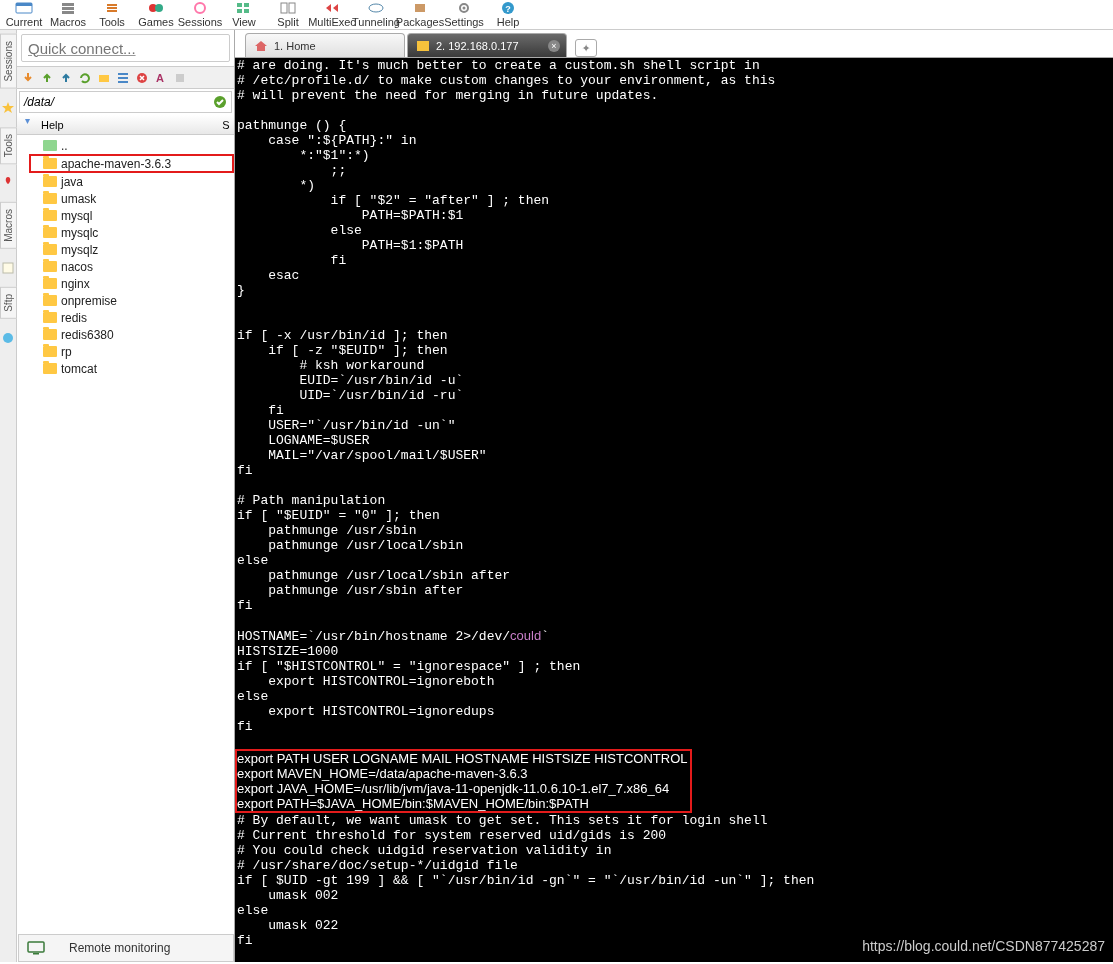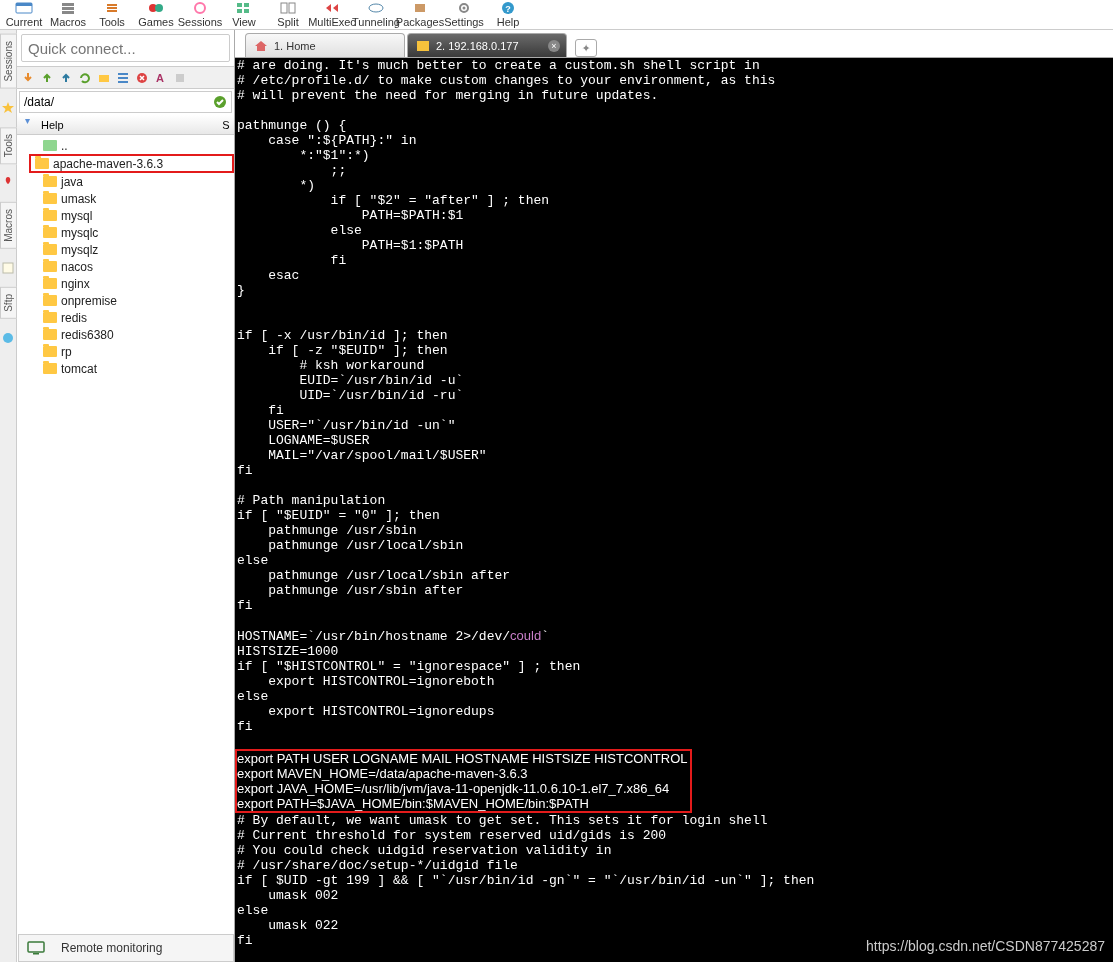--- a/index.html
+++ b/index.html
@@ -6,48 +6,48 @@
 body { background: #fff; font-size: 11px; width: 1113px; height: 964px; overflow: hidden; position: relative; }
 .toolbar { height: 30px; display: flex; align-items: center; padding: 0 2px; border-bottom: 1px solid #ccc; }
 .toolbar-item { display: flex; flex-direction: column; align-items: center; width: 44px; cursor: pointer; font-size: 11px; color: #333; }
 .toolbar-icon { width: 18px; height: 14px; margin-bottom: 1px; display: flex; align-items: center; justify-content: center; }
 .main { display: flex; height: 932px; }
 .left-rail { width: 17px; background: #eee; border-right: 1px solid #ccc; display: flex; flex-direction: column; align-items: center; padding-top: 4px; gap: 12px; }
 .rail-tab { writing-mode: vertical-rl; transform: rotate(180deg); font-size: 10px; color: #555; padding: 6px 2px; border: 1px solid #ccc; background: #f5f5f5; cursor: pointer; }
 .rail-icon { width: 14px; height: 14px; }
 .left-panel { width: 218px; display: flex; flex-direction: column; border-right: 1px solid #aaa; }
 .quick-connect { padding: 4px; border-bottom: 1px solid #ccc; }
-.quick-connect input { width: 100%; height: 28px; font-size: 15px; color: #999; border: 1px solid #ccc; padding: 2px 6px; border-radius: 2px; }
+.quick-connect input { width: 100%; height: 28px; font-size: 15px; color: #999; border: 1px solid #ccc; padding: 2px 6px; border-radius: 2px; text-decoration: underline; }
 .sftp-toolbar { height: 22px; background: #f0f0f0; border-bottom: 1px solid #ccc; display: flex; align-items: center; padding: 0 3px; gap: 3px; }
 .sftp-btn { width: 16px; height: 16px; cursor: pointer; display:flex; align-items:center; justify-content:center; }
 .path-bar { height: 22px; border: 1px solid #ccc; margin: 2px; display: flex; align-items: center; padding: 0 4px; background:#fff; }
-.path-bar-text { flex: 1; font-size: 12px; }
+.path-bar-text { flex: 1; font-size: 12px; font-style: italic; }
 .path-ok { width: 14px; height: 14px; }
 .tree-header { height: 20px; background: linear-gradient(#fff,#e8e8e8); border-bottom: 1px solid #ccc; display: flex; align-items: center; padding-left: 24px; font-size: 11px; }
 .tree-header .name-col { flex: 1; }
 .tree-header .s-col { width: 16px; text-align:center; }
 .tree-toggle { position:absolute; left:8px; color:#5b8fd6; font-size:10px; }
 .tree-header-wrap { position: relative; }
 .tree { flex: 1; overflow: auto; padding: 2px 0; }
 .tree-item { display: flex; align-items: center; height: 17px; padding-left: 26px; cursor: pointer; font-size: 12px; color: #222; }
-.tree-item.highlighted { border: 2px solid #e31b1b; margin-left: 12px; padding-left: 4px; height:19px; }
+.tree-item.highlighted { border: 2px solid #e31b1b; margin-left: 12px; padding-left: 12px; height:19px; }
 .folder-icon { width: 14px; height: 11px; background: #ffc843; border-radius: 1px; margin-right: 4px; position: relative; }
 .folder-icon::before { content:''; position:absolute; top:-2px; left:0; width:6px; height:2px; background:#ffc843; border-radius:1px 1px 0 0; }
 .folder-up { width: 14px; height: 11px; background: #8fd68f; border-radius: 1px; margin-right: 4px; position:relative; }
 .right-area { flex: 1; display: flex; flex-direction: column; background: #000; }
 .tabs { height: 28px; background: #fff; display: flex; align-items: flex-end; border-bottom: 1px solid #aaa; padding-left: 10px; }
 .tab { height: 24px; padding: 0 28px 0 8px; display: flex; align-items: center; border: 1px solid #aaa; border-bottom: none; border-radius: 4px 4px 0 0; margin-right: 2px; font-size: 11px; background: #f5f5f5; cursor: pointer; position:relative; min-width:160px; }
 .tab.inactive { background: linear-gradient(#f8f8f8,#e0e0e0); color:#333; }
 .tab.active { background: linear-gradient(#6a6a6a,#3a3a3a); color: #fff; }
 .tab-close { position:absolute; right:6px; width:12px; height:12px; border-radius:6px; background:#888; color:#fff; font-size:9px; display:flex; align-items:center; justify-content:center; }
 .tab-add { width:22px; height:18px; border:1px solid #aaa; border-radius:3px; margin-left:6px; display:flex; align-items:center; justify-content:center; color:#888; cursor:pointer; }
 .terminal { flex: 1; background: #000; color: #fff; font-family: Consolas, "Courier New", monospace; font-size: 13px; line-height: 15px; padding: 0 2px; white-space: pre; overflow:hidden; }
 .terminal .kw { color: #c97fc9; }
 .red-box { border: 2px solid #e31b1b; display: inline-block; padding: 0 2px 0 0; margin-left:-2px; }
-.status-bar { position: absolute; bottom: 2px; left: 18px; width: 216px; height: 28px; border: 1px solid #ccc; background: #f5f5f5; display: flex; align-items: center; padding: 0 8px; gap: 16px; font-size: 12px; color: #333; }
+.status-bar { position: absolute; bottom: 2px; left: 18px; width: 216px; height: 28px; border: 1px solid #ccc; background: #f5f5f5; display: flex; align-items: center; padding: 0 8px; gap: 24px; font-size: 12px; color: #333; }
 .watermark { position: absolute; right: 8px; bottom: 10px; color: #ccc; font-size: 14px; font-family: Arial; }
 svg { display:block; }
 </style>
 </head>
 <body>
 
 <div class="toolbar">
   <div class="toolbar-item">
       <div class="toolbar-icon">
         <svg width="18" height="14">
@@ -386,13 +386,13 @@
 </div>
 
 <div class="status-bar">
   <svg width="18" height="14">
       <rect x="1" y="1" width="16" height="10" rx="1" fill="none" stroke="#3a7a3a" stroke-width="1.5"></rect>
       <rect x="6" y="12" width="6" height="1.5" fill="#3a7a3a"></rect>
     </svg>
   <span>Remote monitoring</span>
 </div>
 
-<div class="watermark">https://blog.csdn.net/CSDN877425287</div>
+<div class="watermark">https://blog.could.net/CSDN877425287</div>
 
 </body></html>

